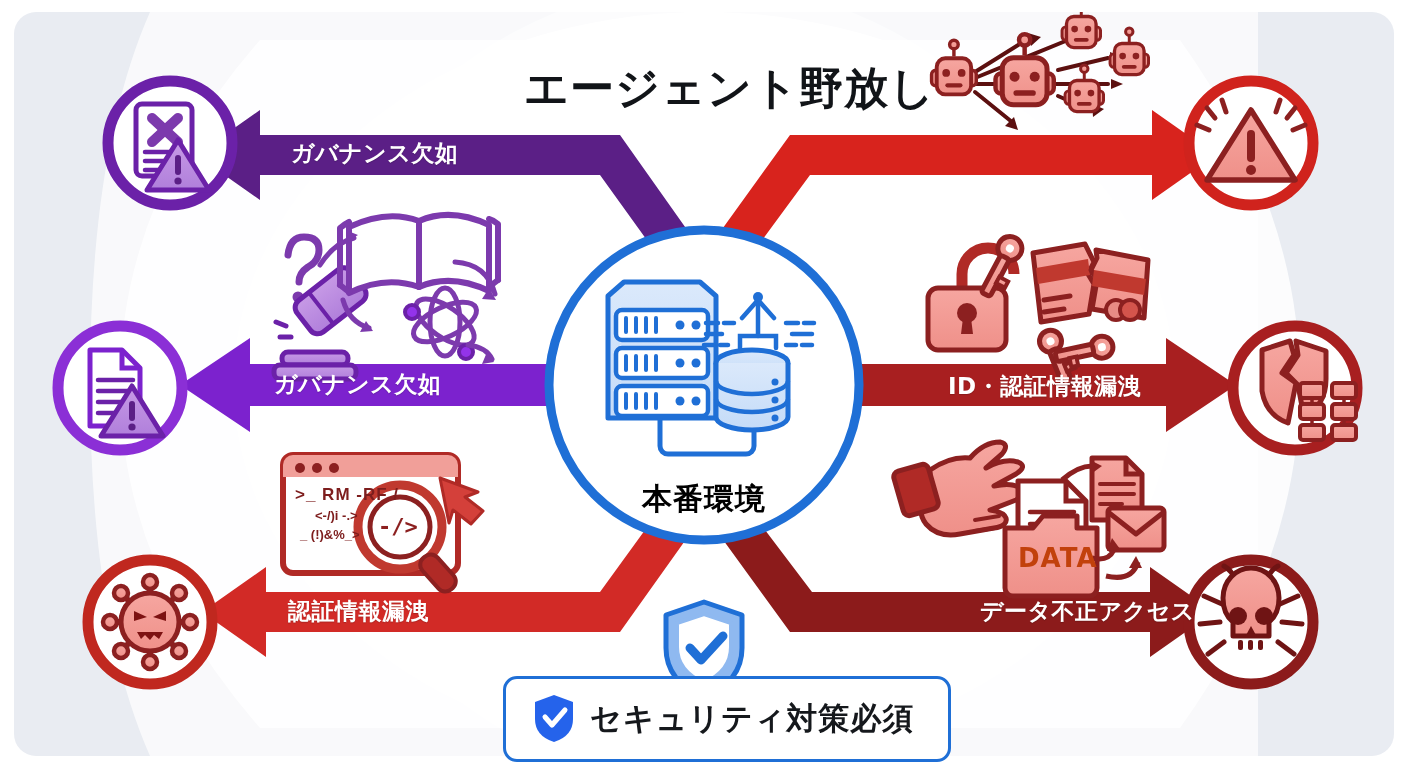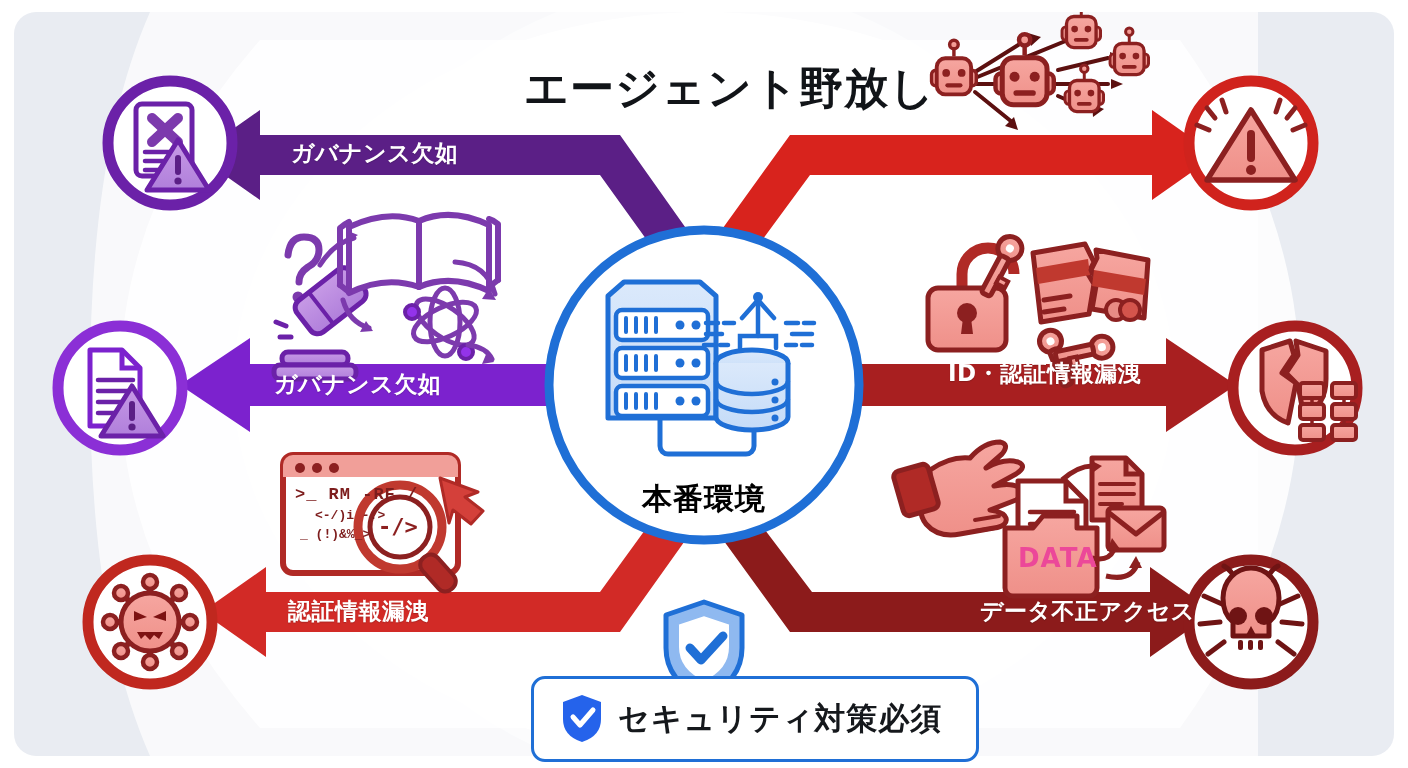--- a/index.html
+++ b/index.html
@@ -73,49 +73,48 @@
   
   .cta-pill {
     display: flex;
     align-items: center;
     gap: 14px;
     background: #ffffff;
     border: 3px solid #1f6fd6;
     border-radius: 14px;
     padding: 14px 34px 16px 26px;
     box-sizing: border-box;
-    margin-left: 28px;
   }
   .cta-text {
     font-size: 31px;
     font-weight: 700;
     color: #15181c;
     white-space: nowrap;
     letter-spacing: 1px;
     line-height: 1;
   }
 
   
   .term-line {
-    font-family: Liberation Mono, monospace;
+    font-family: Liberation Sans, sans-serif;
     font-size: 17px;
     font-weight: 700;
     color: #7d1d1d;
     white-space: nowrap;
     letter-spacing: 1px;
   }
   .term-line.small {
     font-size: 13px;
     letter-spacing: 0px;
   }
   .data-word {
     font-family: "DejaVu Sans", "Liberation Sans", sans-serif;
     font-size: 26px;
     font-weight: 700;
-    color: #ec4899;
+    color: #c2410c;
     letter-spacing: 1px;
     white-space: nowrap;
   }
   .code-glyph {
     font-family: "DejaVu Sans Mono", "Liberation Mono", monospace;
     font-size: 22px;
     font-weight: 700;
     color: #8c2020;
     white-space: nowrap;
   }
@@ -602,21 +601,21 @@
 
     <div class="ov hub-label" style="left:704px; top:479px; transform:translateX(-50%);">本番環境</div>
 
     <div class="ov band-label" style="left:291px; top:142px;">ガバナンス欠如</div>
 
     <div class="ov band-label" style="left:274px; top:373px;">ガバナンス欠如</div>
 
     <div class="ov band-label" style="left:288px; top:600px;">認証情報漏洩</div>
 
 
-    <div class="ov band-label" style="left:948px; top:362px;">ID・認証情報漏洩</div>
+    <div class="ov band-label" style="left:948px; top:375px;">ID・認証情報漏洩</div>
 
     <div class="ov band-label" style="left:980px; top:600px;">データ不正アクセス</div>
 
     <div class="ov term-line" style="left:295px; top:485px;">&gt;_ RM -RF /</div>
     <div class="ov term-line small" style="left:315px; top:508px;">&lt;-/)i -.&gt;</div>
     <div class="ov term-line small" style="left:300px; top:527px;">_ (!)&amp;%_&gt;</div>
     <div class="ov code-glyph" style="left:378px; top:514px;">-/&gt;</div>
 
     <div class="ov data-word" style="left:1018px; top:543px;">DATA</div>
 

